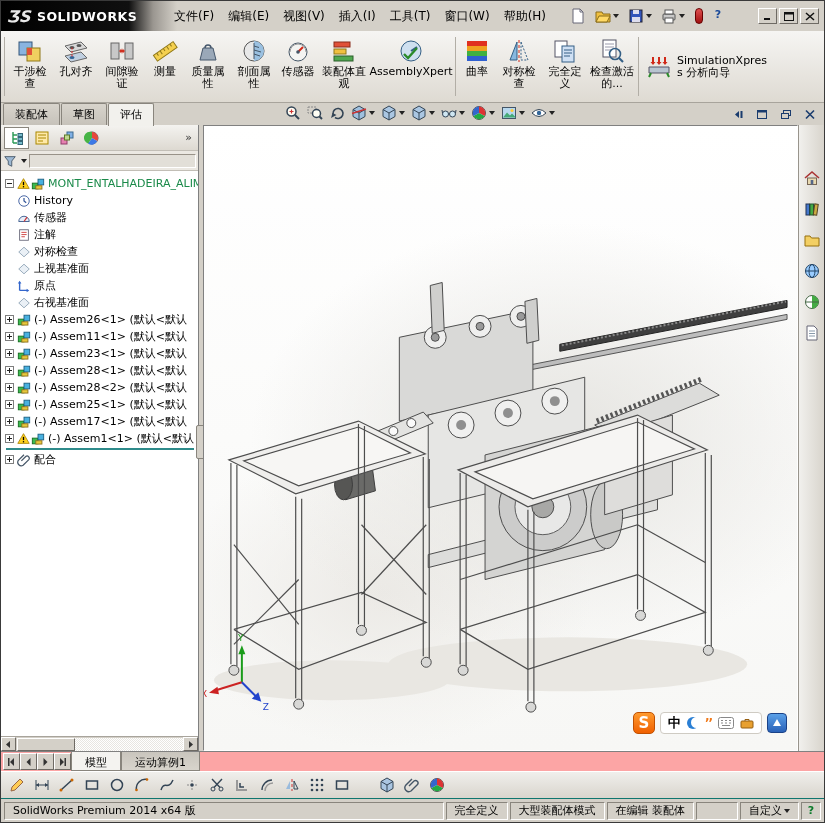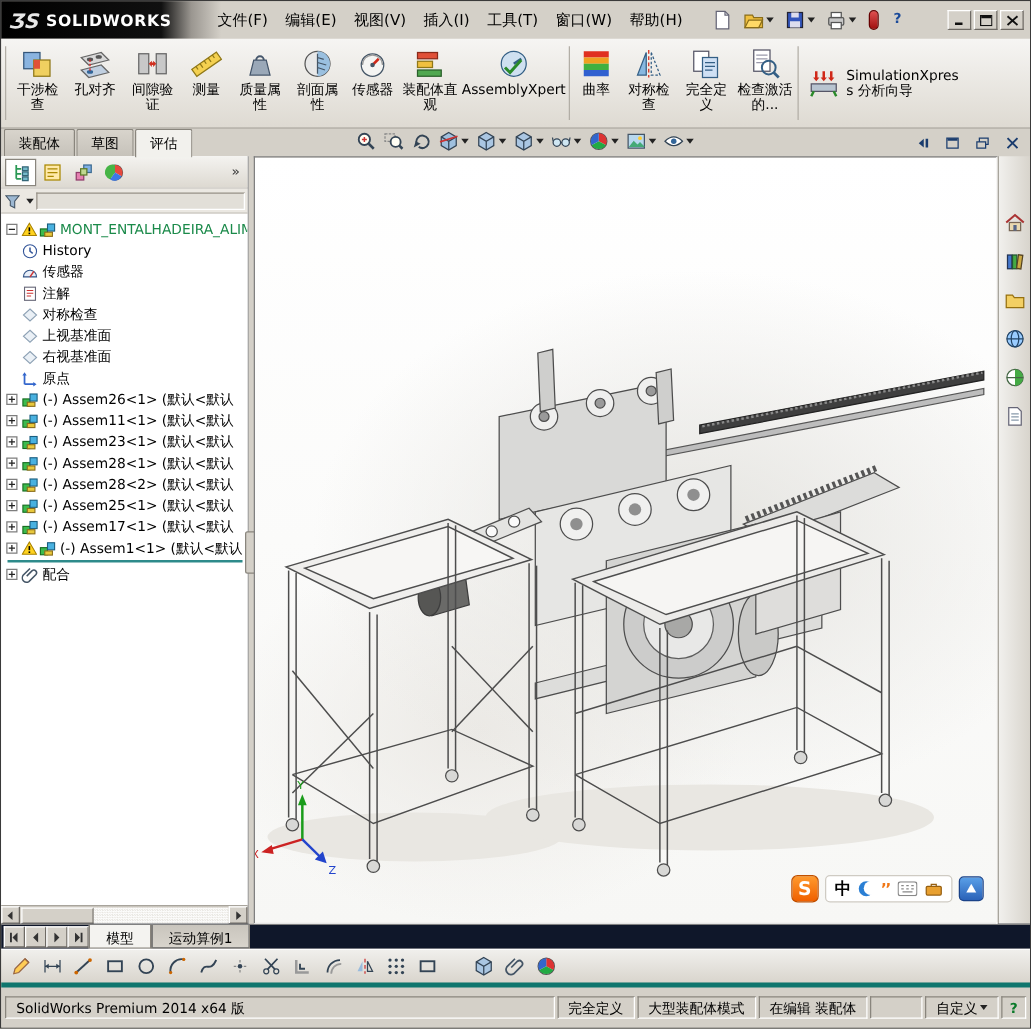--- a/index.html
+++ b/index.html
@@ -76,29 +76,29 @@
 .sogou::before{content:"S"}
 .imepill{display:flex;align-items:center;gap:6px;background:rgba(255,255,255,.92);border:1px solid #cfcbc3;border-radius:4px;padding:2px 7px;height:22px}
 .imezh{font-size:13px;font-weight:bold}
 .imemoon{width:12px;height:12px;border-radius:50%;background:#2a7fd4;position:relative}
 .imemoon::after{content:"";position:absolute;left:4px;top:0;width:11px;height:11px;border-radius:50%;background:#fff}
 .imepunct{color:#f07818;font-weight:bold;font-size:12px;letter-spacing:-1px}
 .imepunct::before{content:"\2019\2019"}
 .imeup{width:20px;height:20px;border-radius:4px;background:linear-gradient(#5aa0e8,#2a62b8);border:1px solid #1a4288;position:relative}
 .imeup::after{content:"";position:absolute;left:5px;top:5px;border-left:4px solid transparent;border-right:4px solid transparent;border-bottom:7px solid #fff}
 
-.doctabs{height:20px;flex:none;display:flex;align-items:stretch;background:#0f172a;border-top:1px solid #808080;padding-left:2px}
+.doctabs{height:20px;flex:none;display:flex;align-items:stretch;background:#fca5a5;border-top:1px solid #808080;padding-left:2px}
 .navbtn{width:17px;display:flex;align-items:center;justify-content:center;border:1px solid;border-color:#fff #6e6a64 #6e6a64 #fff;background:#d4d0c8;margin-top:1px;margin-bottom:1px}
 .dtab{padding:2px 13px 0;border:1px solid #89857d;border-top:none;background:linear-gradient(#c9c5bd,#d8d4cc);font-size:11px;display:flex;align-items:center}
 .dtab.active{background:#f4f3f0}
 .btoolbar{height:27px;flex:none;display:flex;align-items:center;gap:4px;background:linear-gradient(#f0efec,#d9d5cd);border-top:1px solid #fff;padding-left:5px}
 .bbtn{width:21px;height:21px;display:flex;align-items:center;justify-content:center;border:1px solid transparent}
 .bgap{width:16px}
 
-.statusbar{height:36px;flex:none;display:flex;align-items:center;gap:2px;background:#d4d0c8;border-top:4px solid #0f766e;padding:2px 3px;font-size:11px}
+.statusbar{height:24px;flex:none;display:flex;align-items:center;gap:2px;background:#d4d0c8;border-top:1px solid #0f766e;padding:2px 3px;font-size:11px}
 .sseg{height:18px;display:flex;align-items:center;padding:0 8px;border:1px solid;border-color:#89857d #fff #fff #89857d;white-space:nowrap}
 .sseg.left{flex:1;justify-content:flex-start}
 .sseg.empty{width:42px}
 .shelp{width:20px;height:18px;display:flex;align-items:center;justify-content:center;border:1px solid;border-color:#89857d #fff #fff #89857d;color:#0a7a2a;font-weight:bold}
 .shelp::before{content:"?"}
 </style>
 </head>
 <body>
 
 <svg width="0" height="0" style="position:absolute" aria-hidden="true">
@@ -668,30 +668,30 @@
         <div class="trow">
           <span class="gut"></span>
             <svg class="ti">
               <use href="#s-plane"></use>
             </svg>
           <span class="tlabel">上视基准面</span>
         </div>
         <div class="trow">
           <span class="gut"></span>
             <svg class="ti">
+              <use href="#s-origin"></use>
+            </svg>
+          <span class="tlabel">原点</span>
+        </div>
+        <div class="trow">
+          <span class="gut"></span>
+            <svg class="ti">
               <use href="#s-plane"></use>
             </svg>
           <span class="tlabel">右视基准面</span>
-        </div>
-        <div class="trow">
-          <span class="gut"></span>
-            <svg class="ti">
-              <use href="#s-origin"></use>
-            </svg>
-          <span class="tlabel">原点</span>
         </div>
         <div class="trow">
           <span class="exp plus"></span>
             <svg class="ti">
               <use href="#s-asm"></use>
             </svg>
           <span class="tlabel">(-) Assem26&lt;1&gt; (默认&lt;默认</span>
         </div>
         <div class="trow">
           <span class="exp plus"></span>

